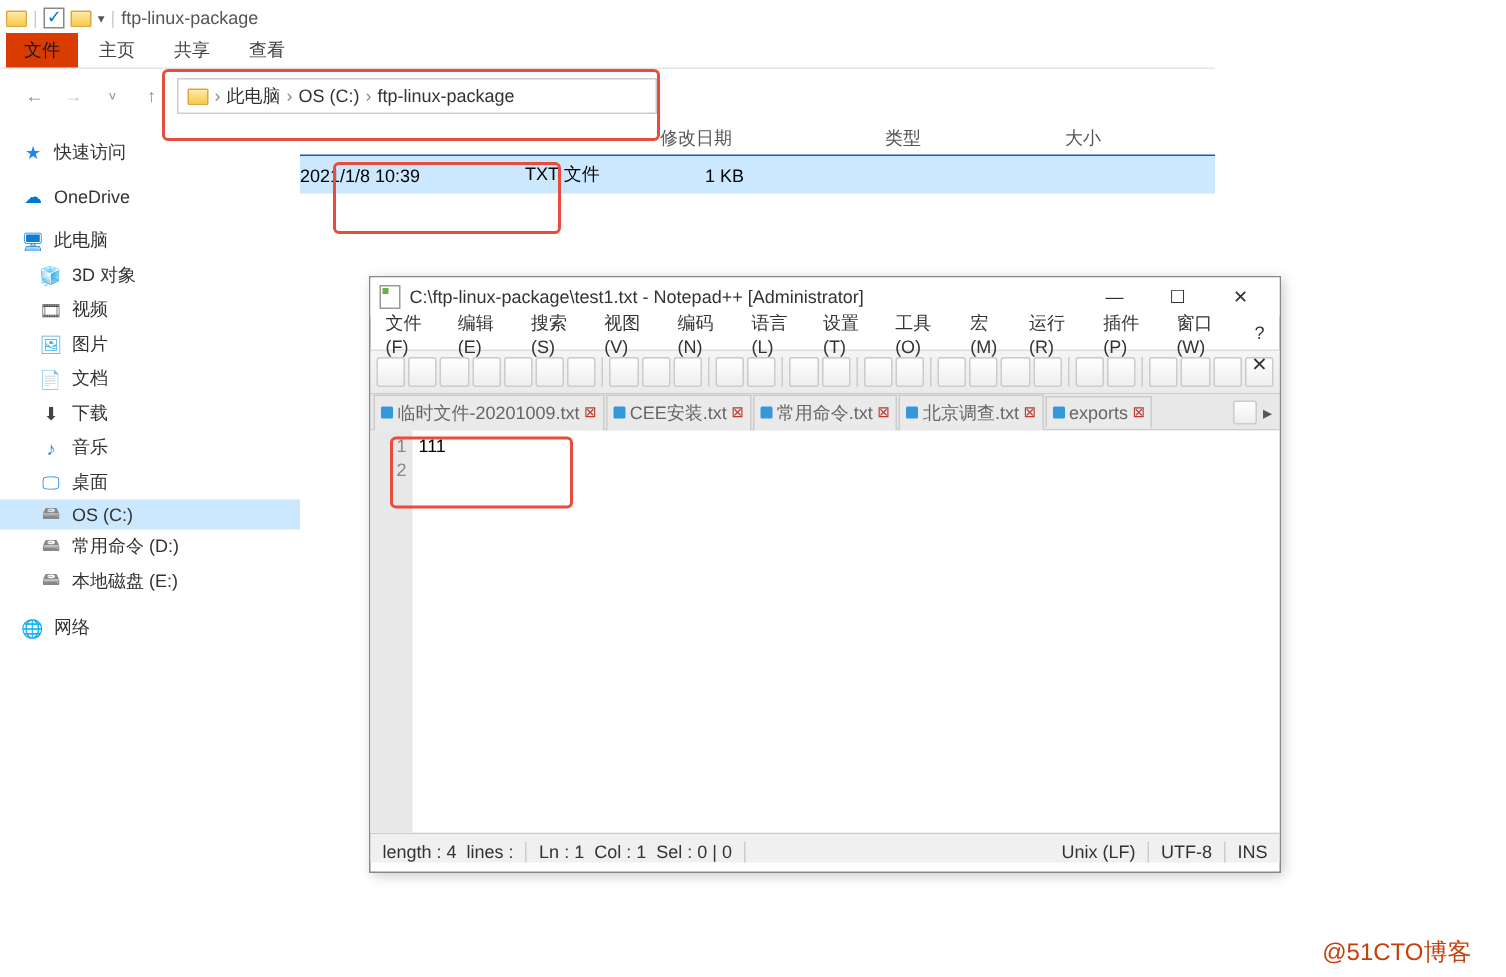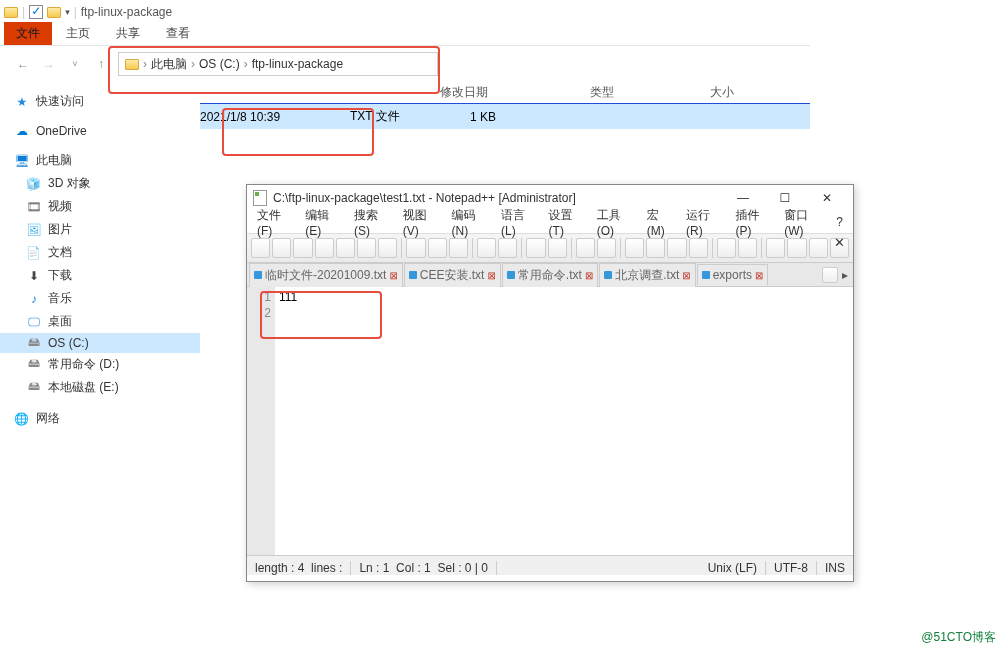--- a/index.html
+++ b/index.html
@@ -57,21 +57,21 @@
 .tb-ico{width:20px;height:20px;border:1px solid #ccc;border-radius:2px;background:linear-gradient(#fff,#eee);display:inline-block}
 .tb-sep{width:1px;height:20px;background:#ccc;margin:0 2px}
 .np-tabs{height:24px;background:#e8e8e8;display:flex;align-items:center;padding:0 2px;gap:1px;border-bottom:1px solid #ccc}
 .np-tab{background:#eaeaea;padding:3px 4px;display:flex;align-items:center;gap:3px;color:#666;font-size:11px;border:1px solid #ccc;border-bottom:none}
 .tab-x{color:#c0392b;font-size:10px}
 .np-editor{display:flex;height:calc(100% - 128px);background:#fff;position:relative}
 .gutter{width:28px;background:#e8e8e8;text-align:right;padding:2px 4px;color:#888;font-family:monospace;font-size:12px;line-height:16px}
 .editor-text{flex:1;padding:2px 4px;font-family:monospace;font-size:12px;line-height:16px}
 .np-status{height:20px;background:#f0f0f0;border-top:1px solid #ccc;display:flex;align-items:flex-end;font-size:11px;color:#333}
 .st-cell{padding:0 8px;border-right:1px solid #ccc}
-.watermark{position:absolute;right:8px;bottom:5px;color:#15803d;font-size:12px}
+.watermark{position:absolute;right:23px;bottom:5px;color:#c2410c;font-size:16px}
 .check{width:14px;height:14px;border:1px solid #888;display:inline-block;background:#fff}
 .down-caret{font-size:9px;color:#555}
 </style>
 </head>
 <body>
 
 <div class="explorer">
   <div class="exp-titlebar">
     <span class="folder-icon"></span>
     <span style="color:#ccc">|</span>

